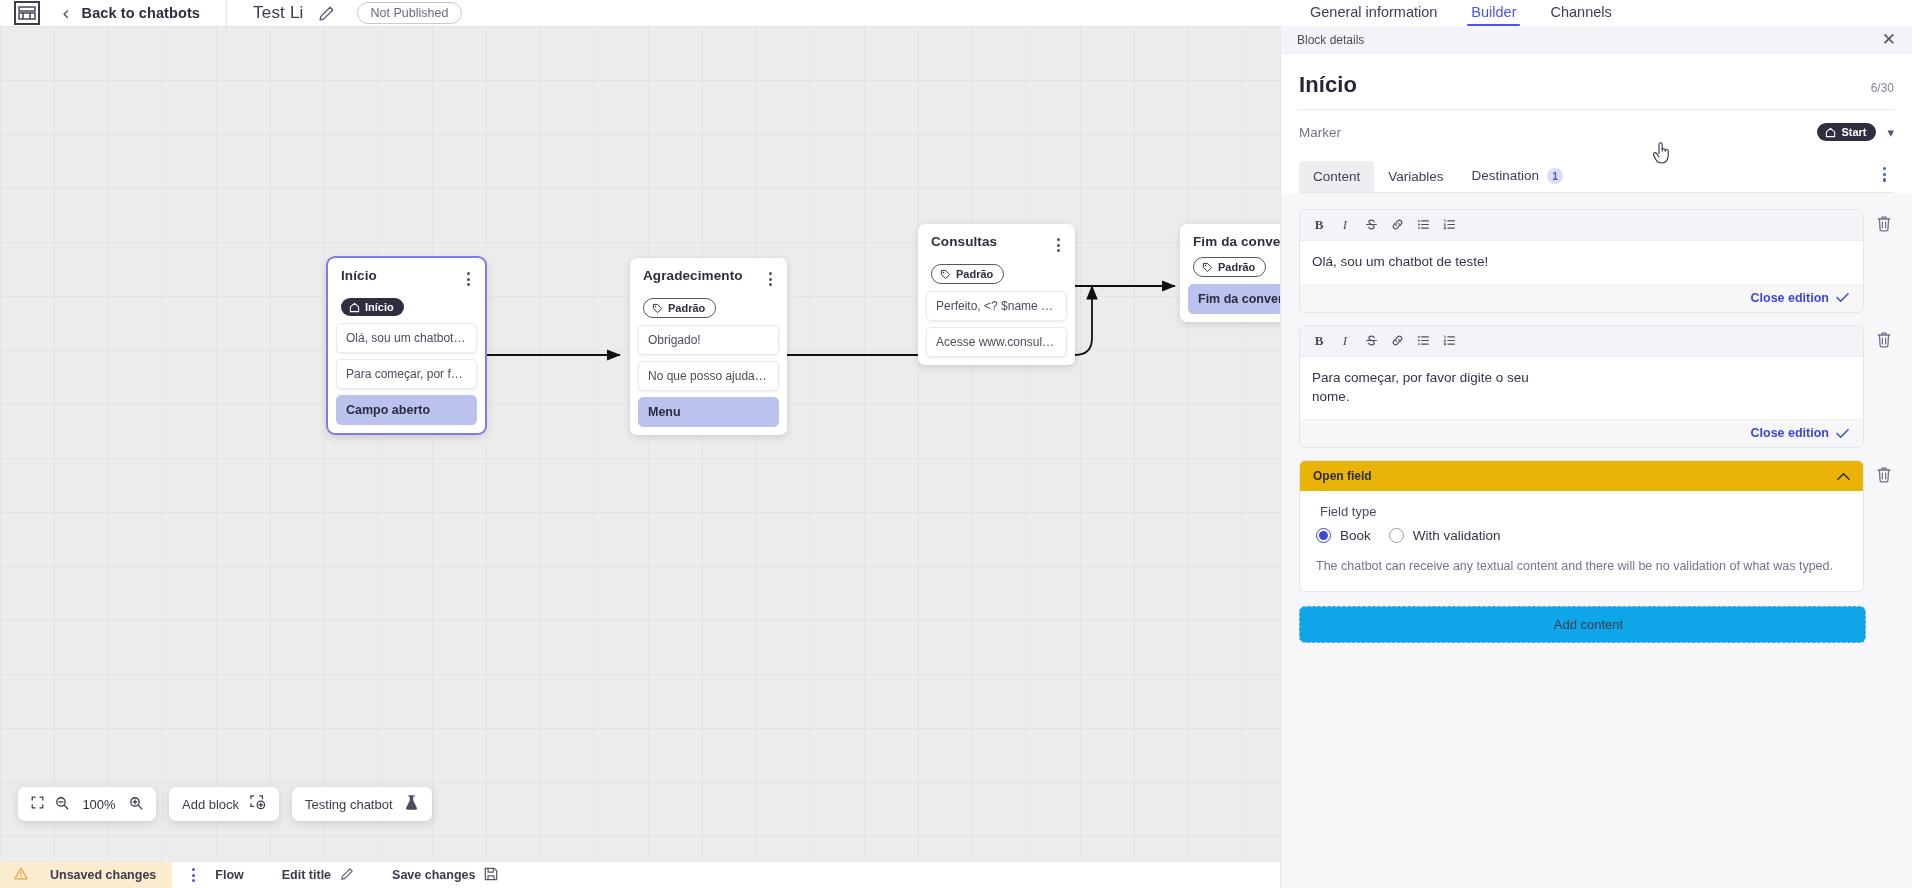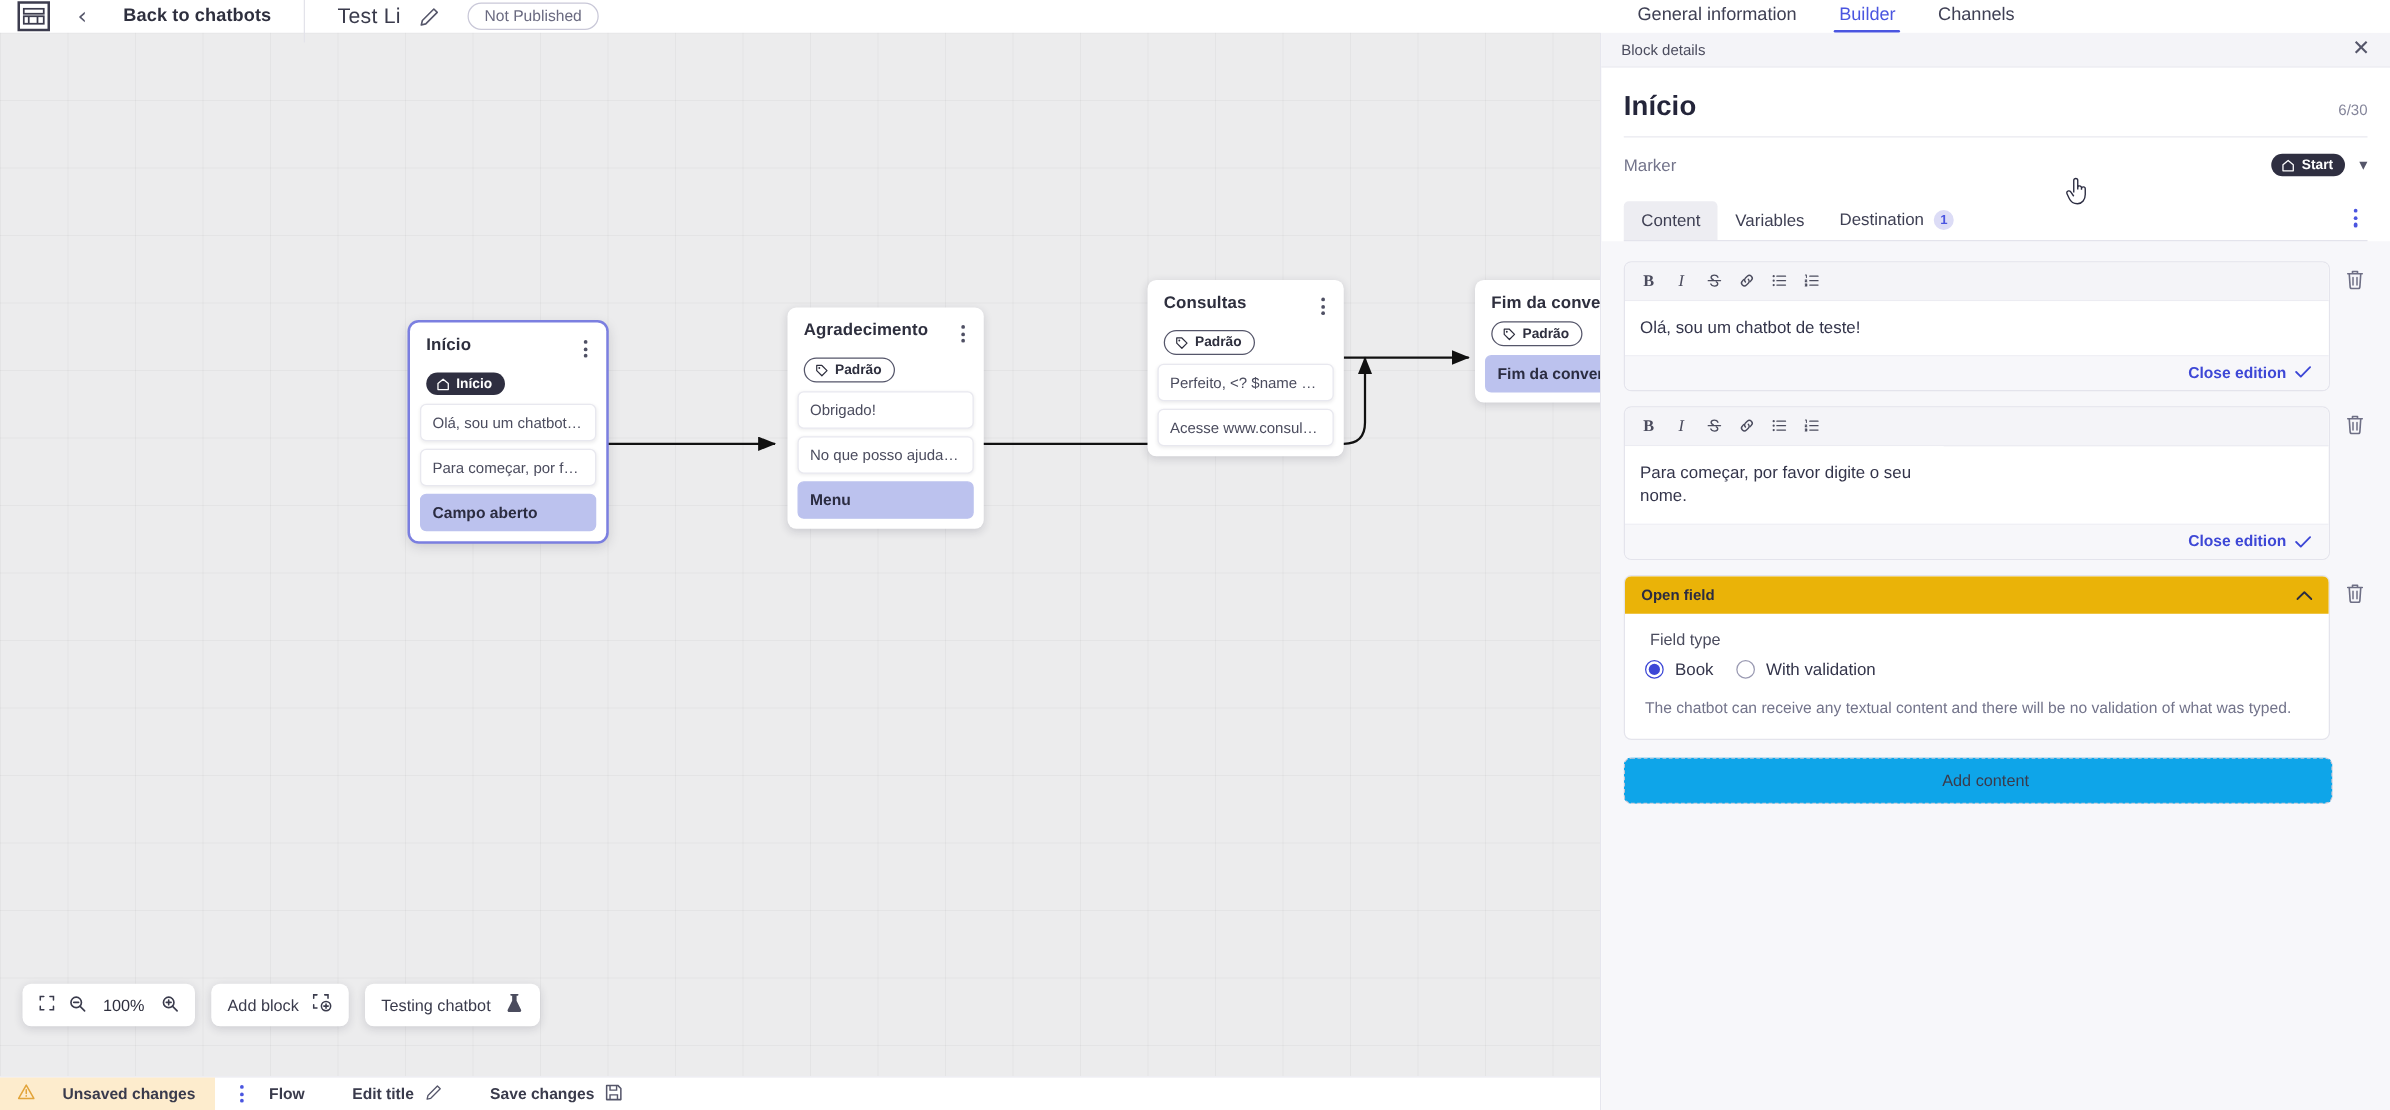--- a/index.html
+++ b/index.html
@@ -21,21 +21,21 @@
   .logo-mark {
     width: 26px; height: 24px; border: 2px solid #3c3c4e;
     display: flex; align-items: center; justify-content: center;
     margin-right: 22px; flex: none;
   }
   .logo-mark svg { display:block; }
   .back-chevron {
     font-size: 19px; color: #55566a; margin-right: 12px; line-height: 1;
     font-family: "DejaVu Sans", sans-serif;
   }
-  .back-label { font-size: 14.5px; font-weight: bold; color: #2e2f3e; letter-spacing: .1px; margin-left: 17px; }
+  .back-label { font-size: 14.5px; font-weight: bold; color: #2e2f3e; letter-spacing: .1px; }
   .topbar-divider { width: 1px; height: 42px; background: #e3e3ea; margin: 0 26px; }
   .bot-title { font-size: 17px; color: #3a3b4c; letter-spacing: .2px; }
   .pencil-btn { margin-left: 14px; display:flex; align-items:center; cursor: pointer; }
   .pill-status {
     margin-left: 22px; border: 1px solid #c9c8d8; border-radius: 999px;
     padding: 3px 13px; font-size: 12.5px; color: #6a6a80; background: #fff;
   }
 
   
   .rtabs {
@@ -286,21 +286,21 @@
         </svg>
         <span>Início</span>
       </span>
       <div class="node-rows">
         <div class="node-row">Olá, sou um chatbot de teste!</div>
         <div class="node-row">Para começar, por favor digite o ...</div>
         <div class="node-row accent">Campo aberto</div>
       </div>
     </div>
 
-    <div class="node" style="left:630px; top:220px; width:157px;">
+    <div class="node" style="left:630px; top:232px; width:157px;">
       <div class="node-head">
         <span class="node-title">Agradecimento</span>
         <span class="node-kebab">
             <i></i>
             <i></i>
             <i></i>
           </span>
       </div>
       <span class="badge badge-outline">
         <svg width="11" height="11" viewBox="0 0 16 16" fill="none">

